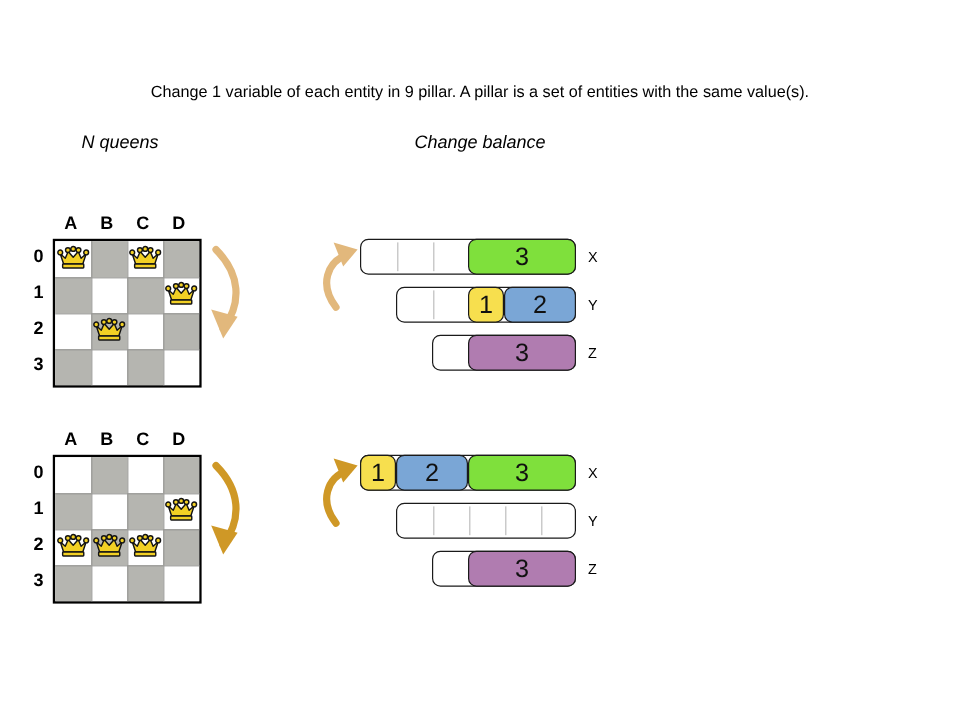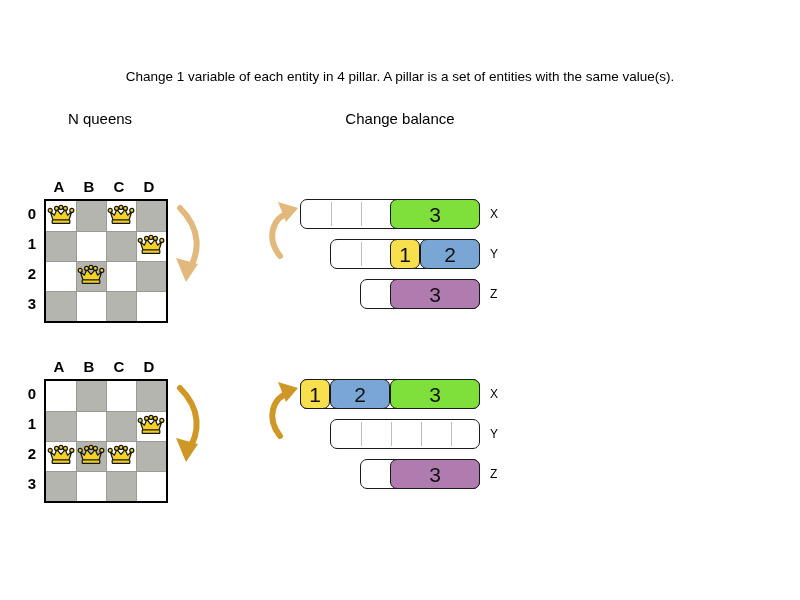--- a/index.html
+++ b/index.html
@@ -36,20 +36,21 @@
     font-size: 13.5px;
     line-height: 18px;
   }
 
   
   .section-label {
     position: absolute;
     font-size: 15px;
     text-align: center;
     white-space: nowrap;
+    font-style: italic;
   }
   .section-label.nqueens { left: 44px; top: 110px; width: 112px; }
   .section-label.cloud   { left: 300px; top: 110px; width: 200px; }
 
   
   .board-wrap { position: absolute; }
   .board {
     position: absolute;
     left: 44px;
     top: 24px;
@@ -143,21 +144,21 @@
     top: 8px;
     font-size: 12px;
     line-height: 14px;
   }
 </style>
 </head>
 <body>
 
 <div class="page">
 
-  <div class="subtitle">Change 1 variable of each entity in 4 pillar. A pillar is a set of entities with the same value(s).</div>
+  <div class="subtitle">Change 1 variable of each entity in 9 pillar. A pillar is a set of entities with the same value(s).</div>
 
   <div class="section-label nqueens">N queens</div>
   <div class="section-label cloud">Change balance</div>
 
   <div class="board-wrap" id="board-before" style="left:0; top:175px; width:230px; height:160px;">
       <div class="col-label" style="left: 44px;">A</div>
       <div class="col-label" style="left: 74px;">B</div>
       <div class="col-label" style="left: 104px;">C</div>
       <div class="col-label" style="left: 134px;">D</div>
       <div class="row-label" style="top: 24px;">0</div>

